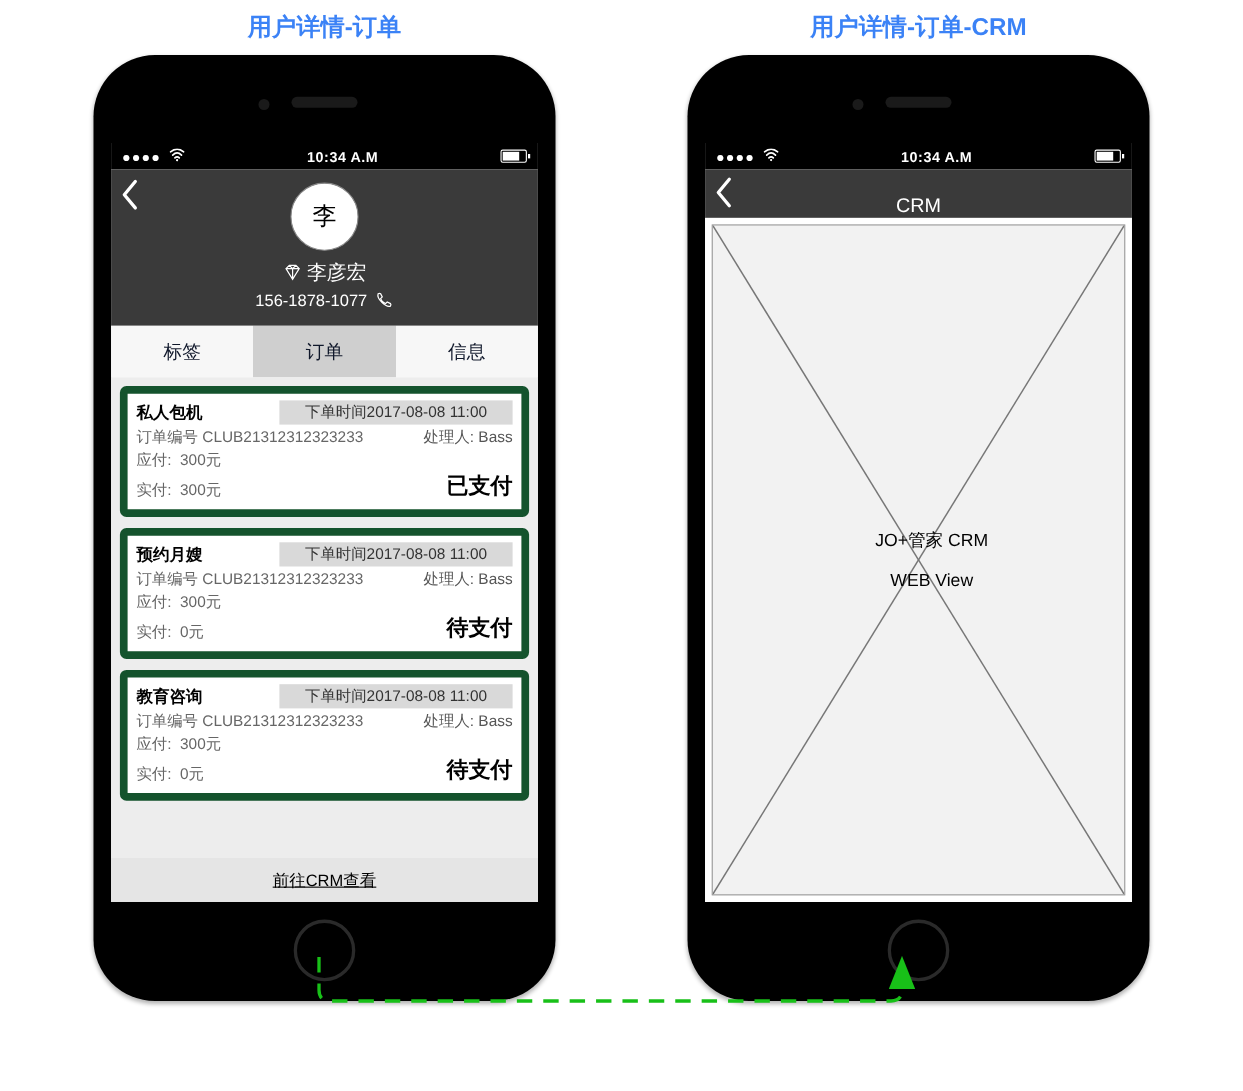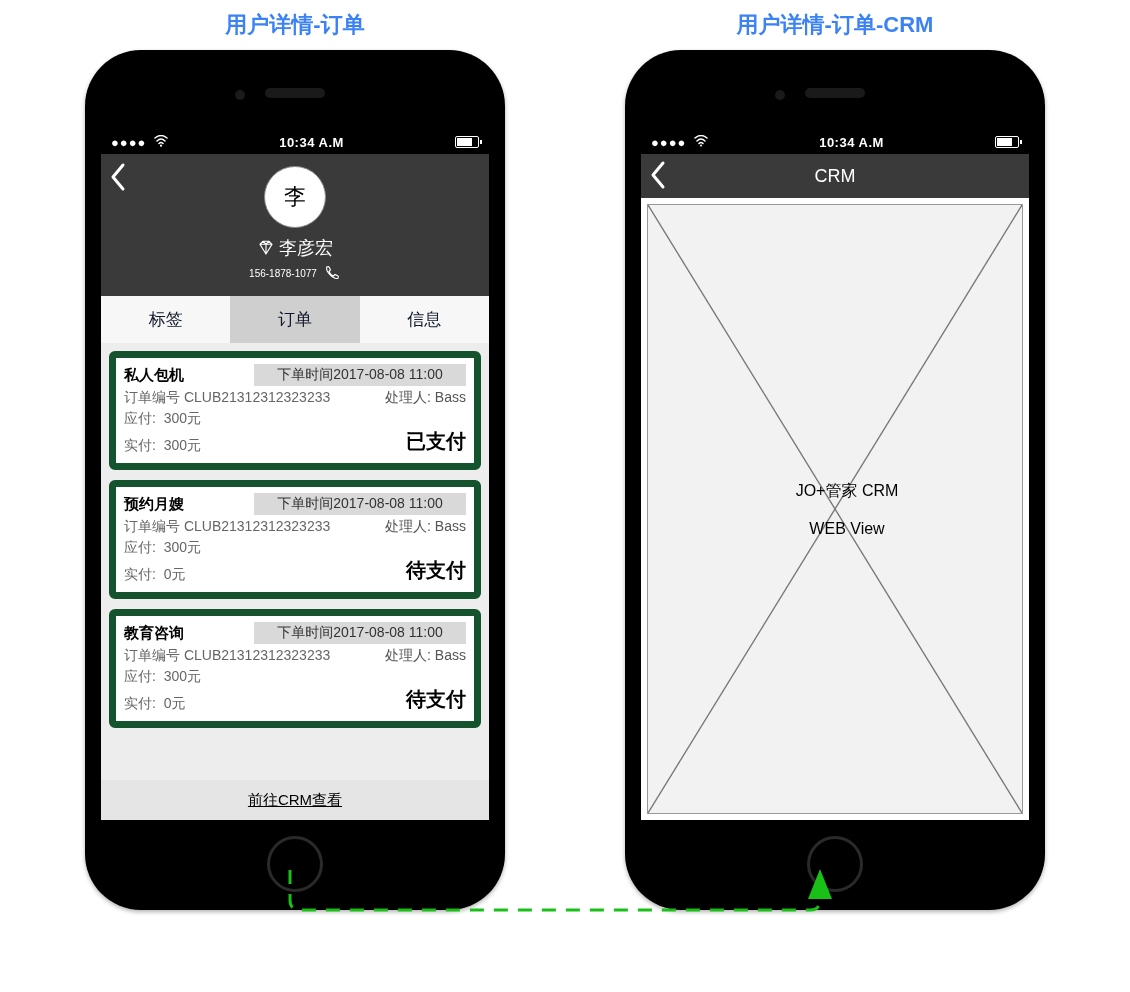--- a/index.html
+++ b/index.html
@@ -122,29 +122,29 @@
   }
   .profile-name-row {
     margin-top:8px;
     display:flex; align-items:center; gap:4px;
     font-size:18px; font-weight:500;
   }
   .diamond-icon svg { width:18px; height:18px; display:block; }
   .phone-row {
     margin-top:4px;
     display:flex; align-items:center; gap:6px;
-    font-size:10px;
+    font-size:15px;
     justify-content:flex-end;
   }
   .phone-icon svg { width:18px; height:18px; display:block; }
   
   .simple-header {
     background:#3a3a3a; color:#fff;
     height:44px; display:flex;
-    align-items:center; justify-content:center;
+    align-items:flex-end; justify-content:center;
     position:relative;
     font-size:18px;
   }
   .simple-header .back-chevron { top:6px; }
   
   .tabs {
     display:flex;
     background:#f7f7f7;
   }
   .tab {

